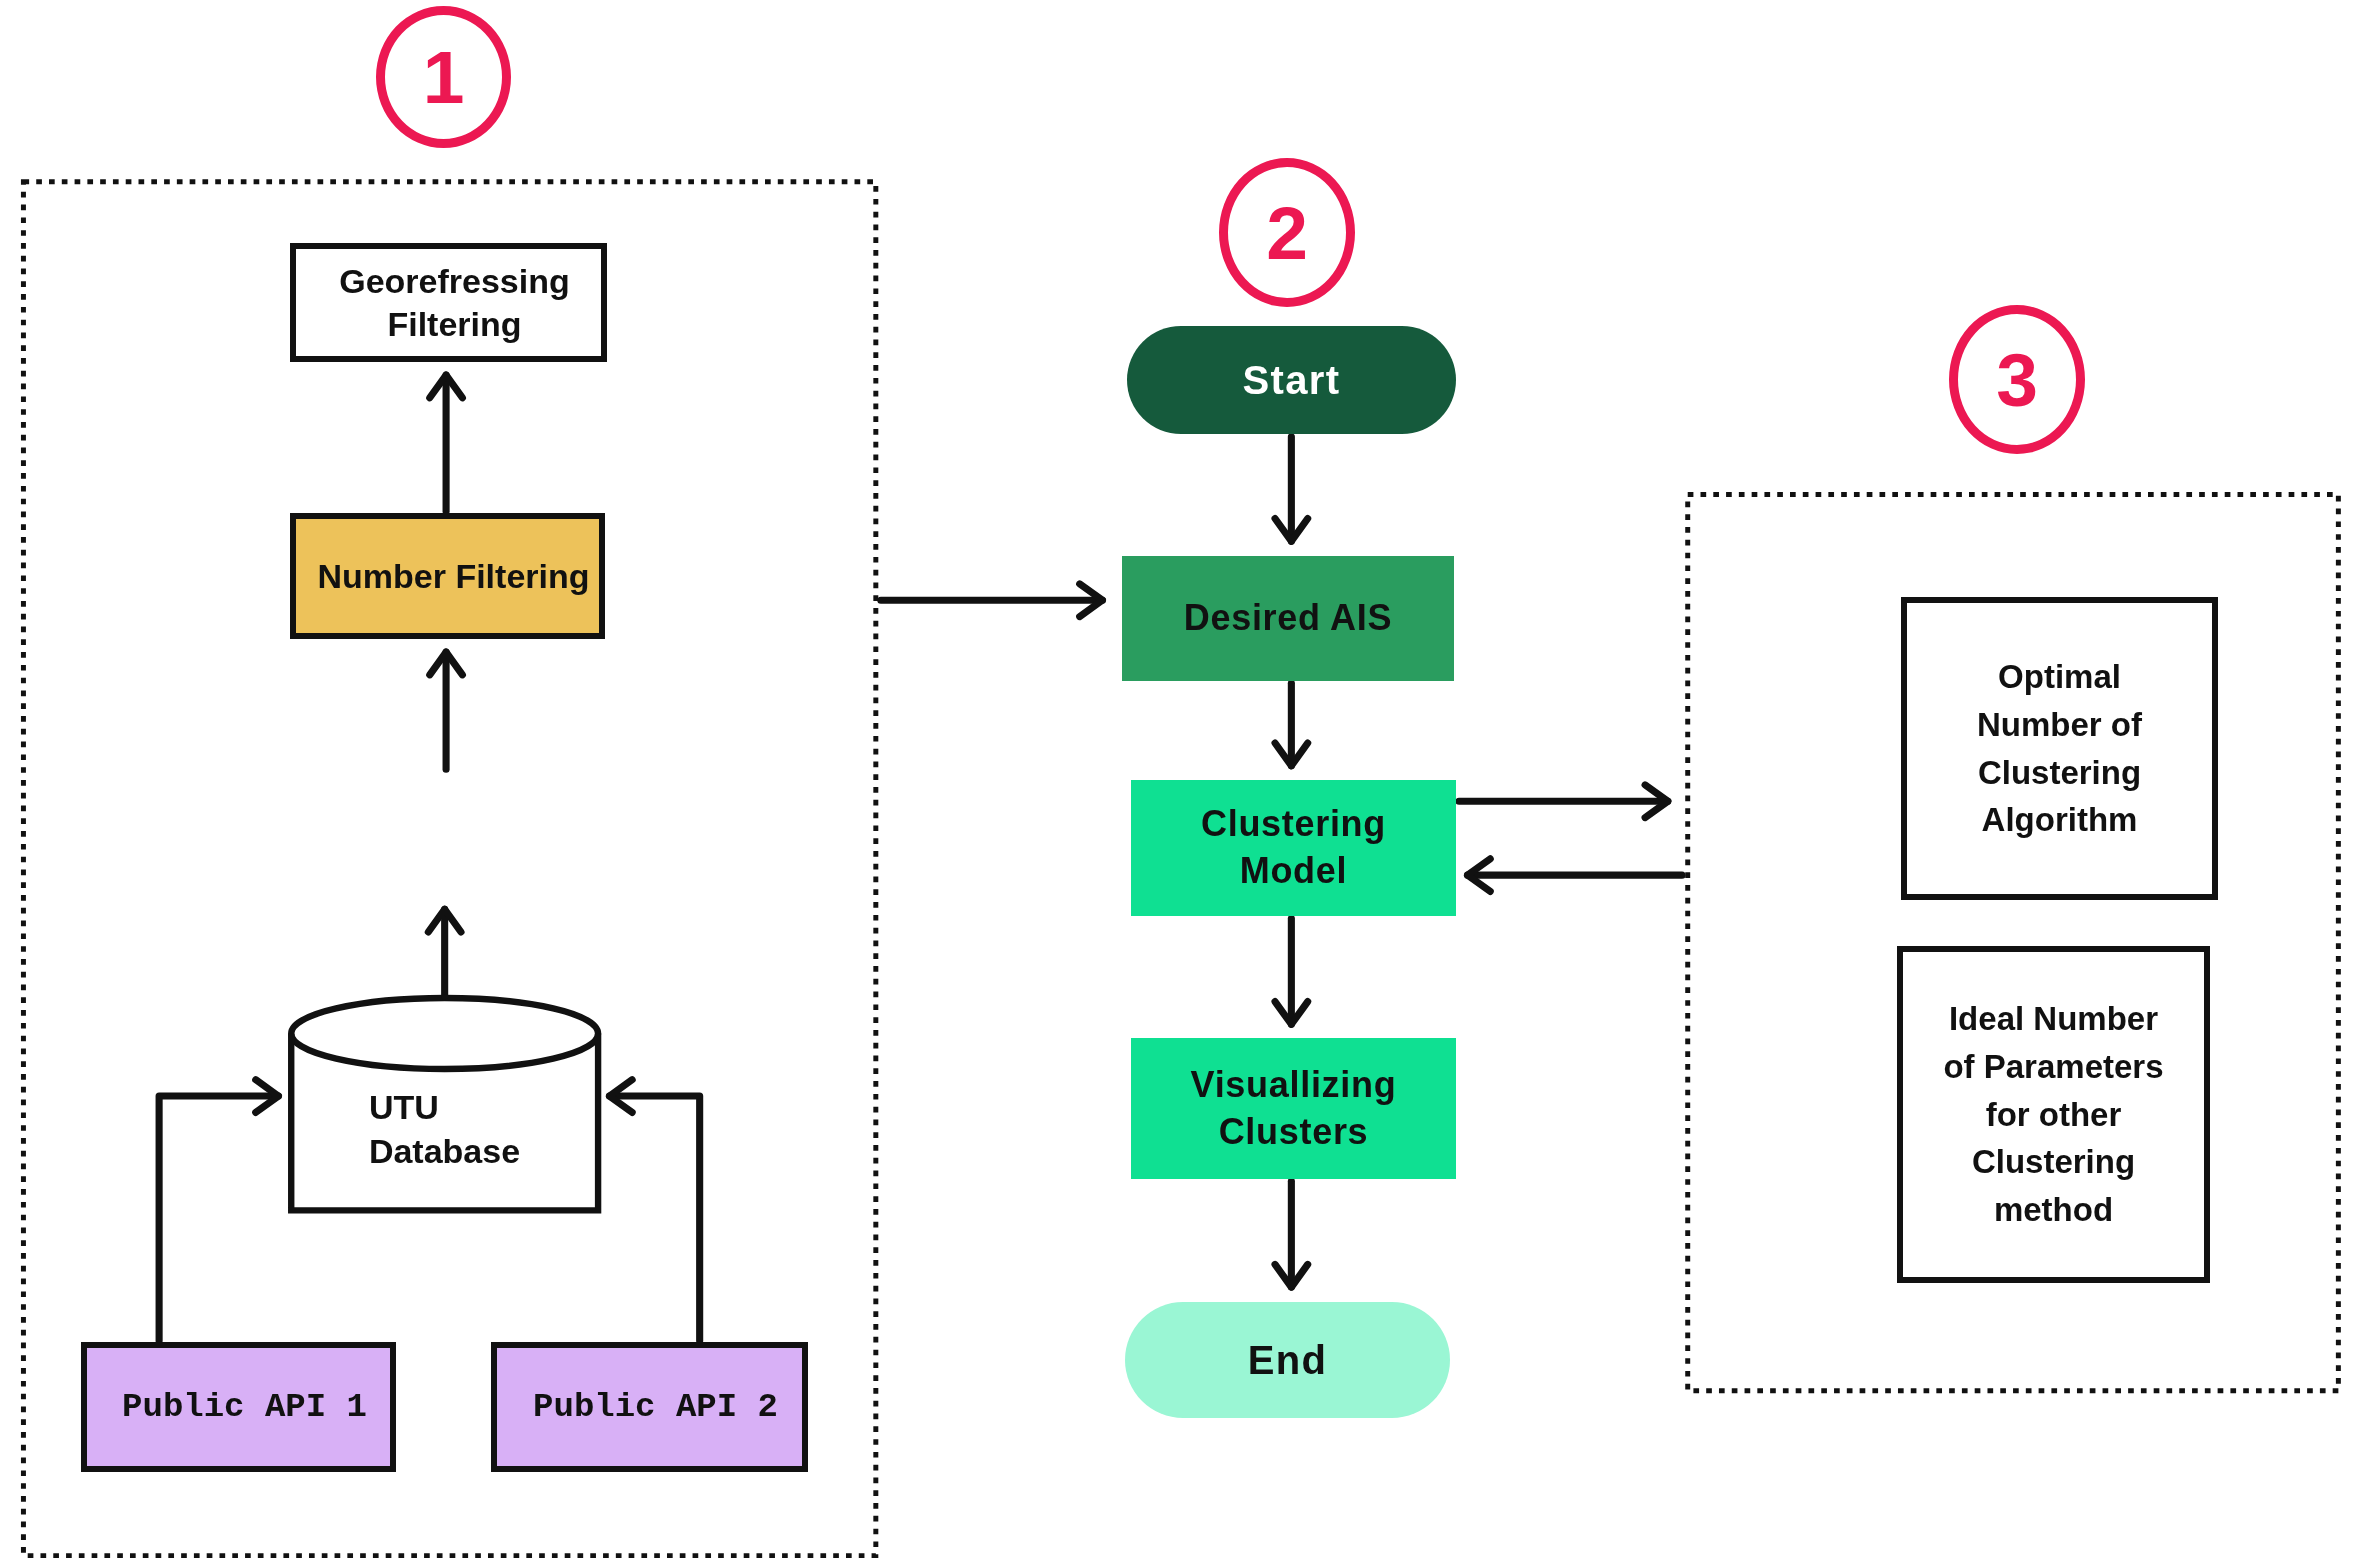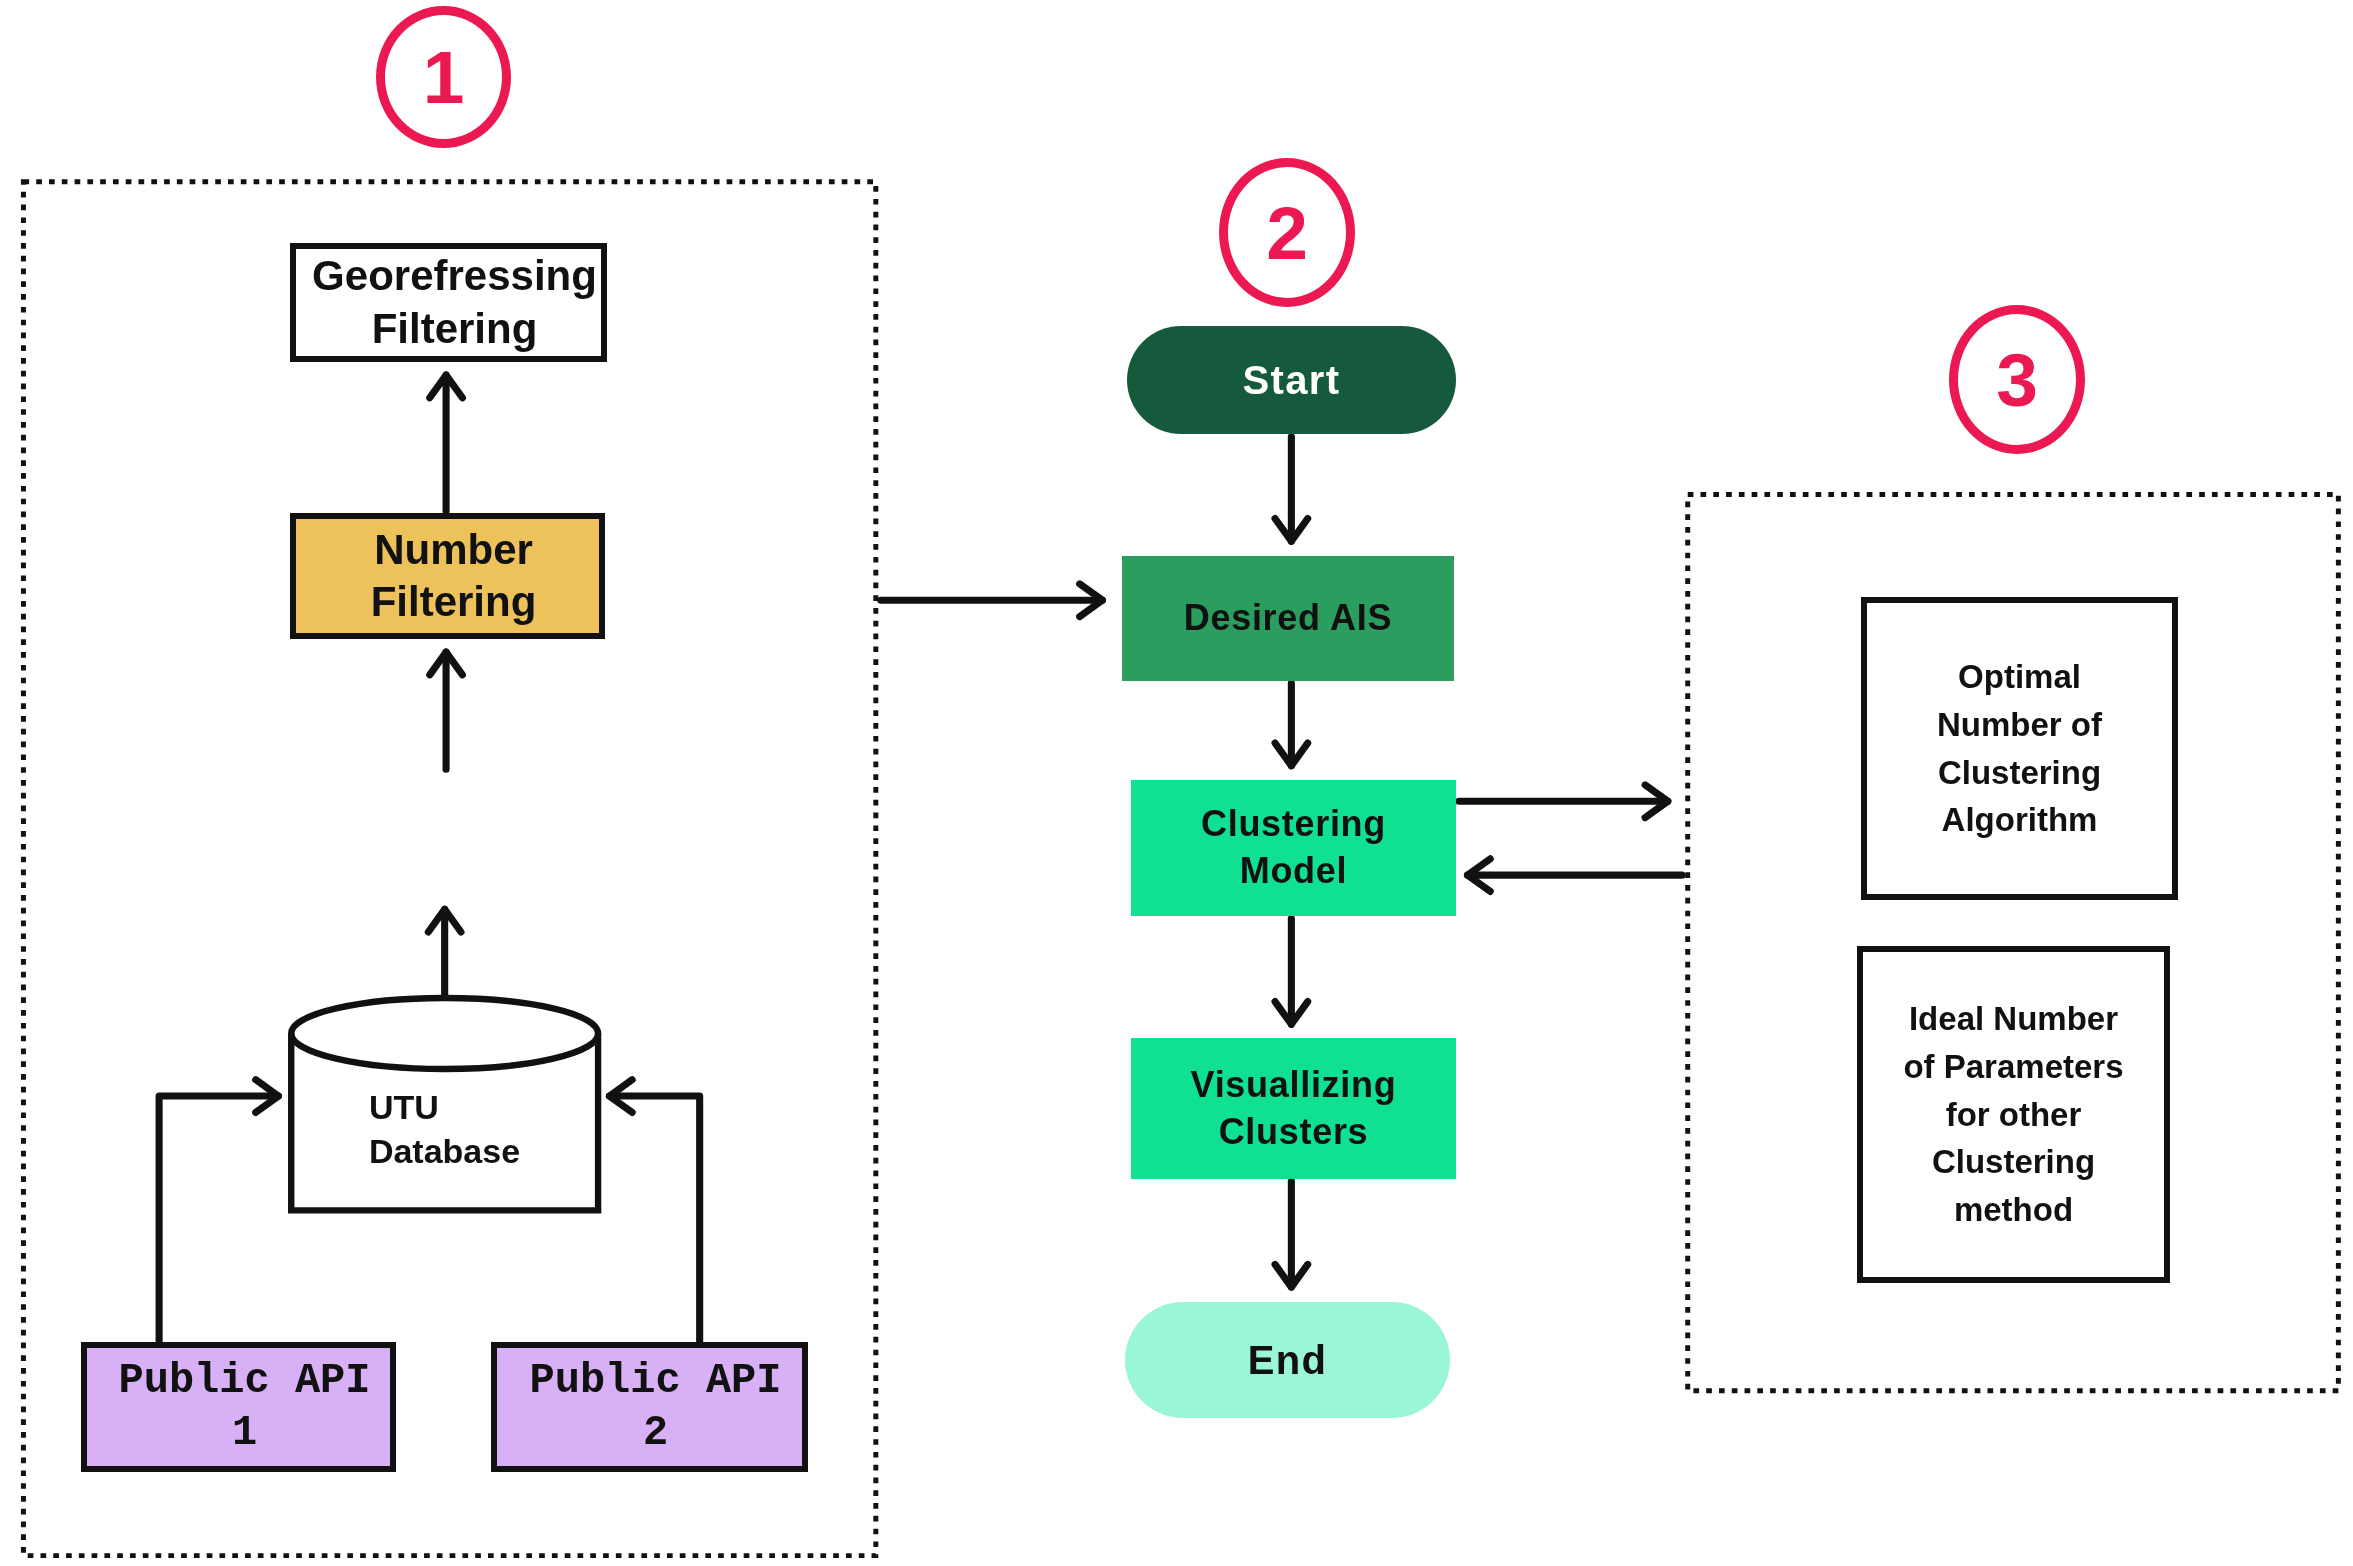--- a/index.html
+++ b/index.html
@@ -18,24 +18,24 @@
   .db-stroke{fill:none;stroke:var(--line);stroke-width:9;}
   .db-ellipse{fill:#ffffff;stroke:var(--line);stroke-width:9;}
 
   .node{
     position:absolute;display:flex;align-items:center;justify-content:center;
     text-align:center;font-weight:bold;color:var(--text);
     white-space:pre-line;box-sizing:border-box;
   }
   .bordered{border:6.4px solid var(--line);background:#ffffff;}
   .thin-border{border:2.8px solid var(--line);}
-  .f-left{font-size:42px;line-height:1.25;padding-left:12px;}
+  .f-left{font-size:34px;line-height:1.25;padding-left:12px;}
   .f-mid{font-size:36px;line-height:1.3;letter-spacing:0.7px;}
   .f-pill{font-size:40px;letter-spacing:1.4px;}
-  .f-right{font-size:33px;line-height:1.45;}
+  .f-right{font-size:33px;line-height:1.45;margin-left:40px;}
 
   .node-noise{background:var(--noise_bg);}
   .node-pre{background:var(--pre_bg);}
   .node-api{background:var(--api_bg);font-family:Liberation Mono, monospace;}
   .node-start{background:var(--start_bg);color:var(--start_text);border-radius:57px;}
   .node-desired{background:var(--desired_bg);}
   .node-mint{background:var(--mint_bg);}
   .node-end{background:var(--end_bg);border-radius:60px;}
 
   .step-circle{

